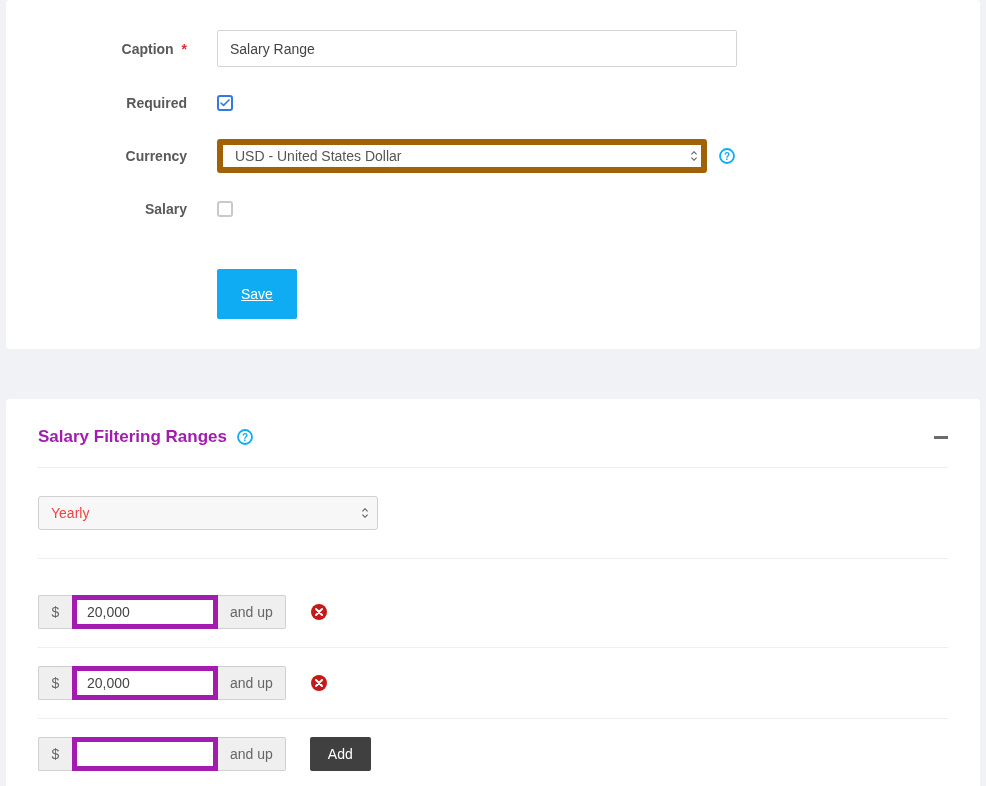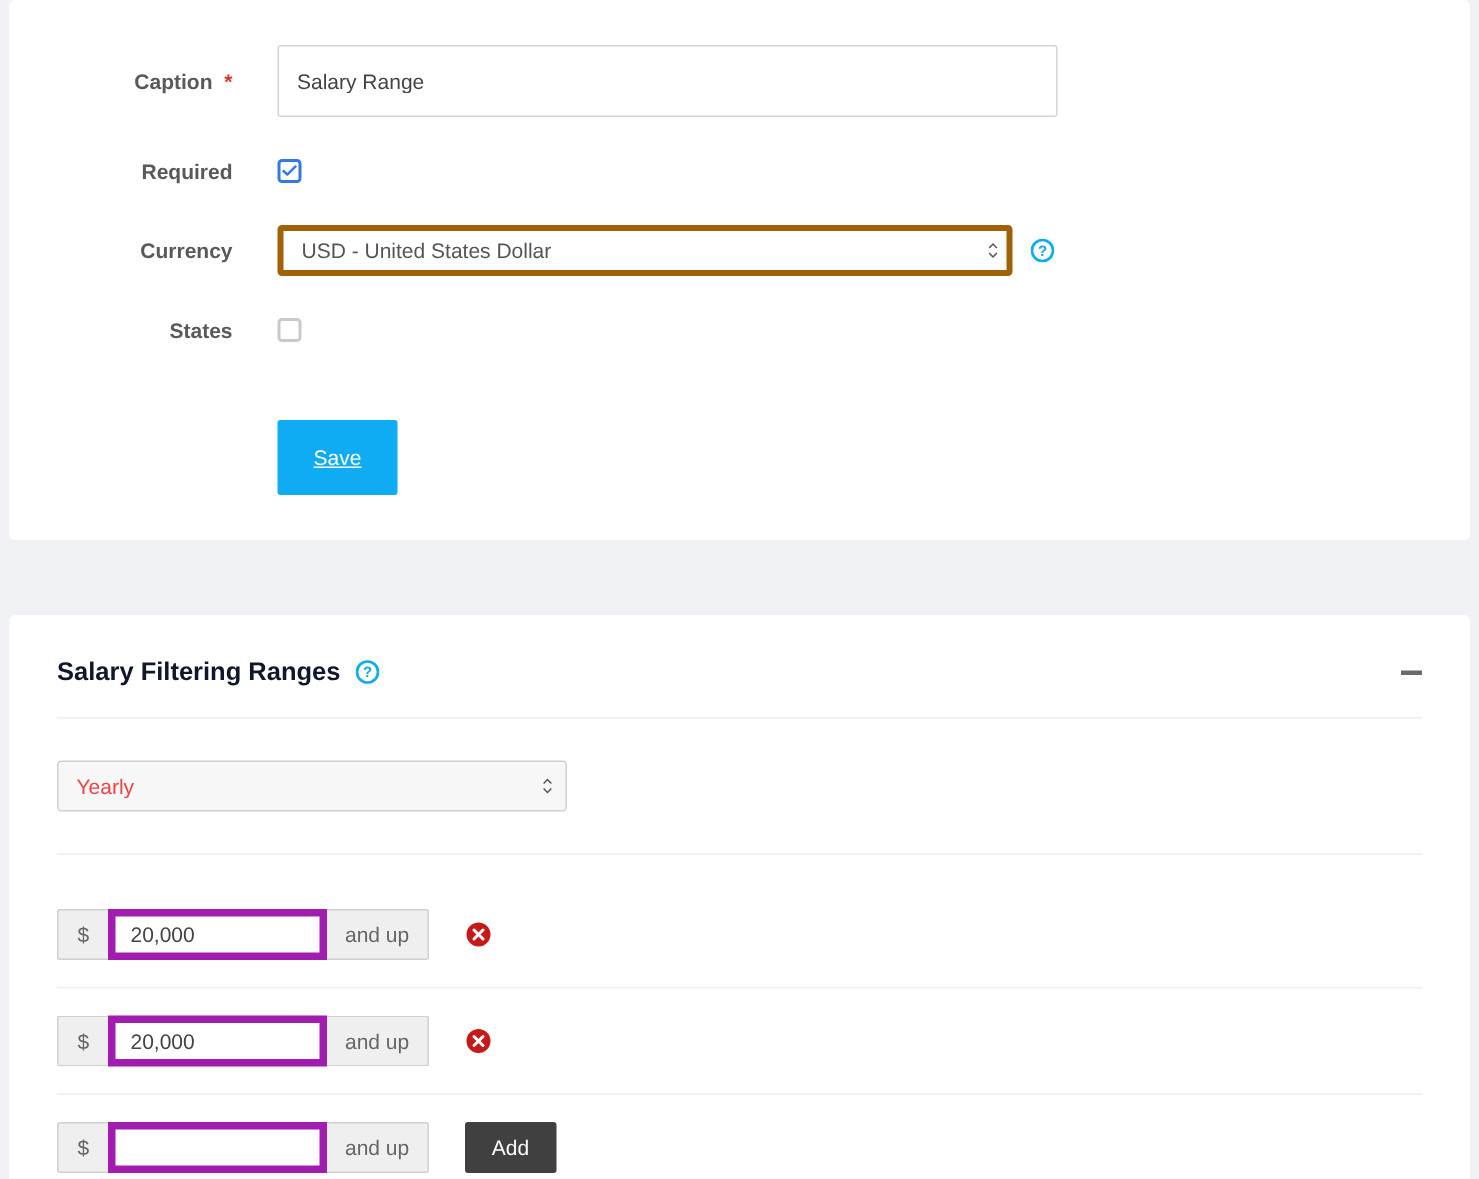--- a/index.html
+++ b/index.html
@@ -22,21 +22,21 @@
       background: #fff;
       border-radius: 4px;
       margin: 0 6px;
     }
 
     .panel:first-child {
       margin-top: 0;
     }
 
     .panel1 {
-      padding: 30px 40px 30px 24px;
+      padding: 30px 40px 30px 56px;
       min-height: 340px;
     }
 
     .form-row {
       display: flex;
       align-items: center;
       margin-bottom: 28px;
     }
 
     .form-label {
@@ -48,21 +48,21 @@
       font-size: 14px;
     }
 
     .required-star {
       color: #e03030;
       margin-left: 4px;
     }
 
     .text-input {
       width: 520px;
-      height: 48px;
+      height: 37px;
       border: 1px solid #d5d5d5;
       border-radius: 2px;
       padding: 0 12px;
       font-size: 14px;
       color: #444;
     }
 
     .check {
       width: 16px;
       height: 16px;
@@ -84,21 +84,21 @@
     }
 
     .select-wrap {
       position: relative;
       width: 490px;
     }
 
     .select {
       width: 100%;
       height: 34px;
-      border: 4px solid #a16207;
+      border: 6px solid #a16207;
       border-radius: 3px;
       padding: 0 28px 0 12px;
       font-size: 14px;
       color: #555;
       appearance: none;
       -webkit-appearance: none;
       background: #fff;
     }
 
     .select-caret {
@@ -150,21 +150,21 @@
       align-items: center;
       justify-content: space-between;
       padding-bottom: 20px;
       border-bottom: 1px solid #eee;
       margin-bottom: 28px;
     }
 
     .section-title {
       font-size: 17px;
       font-weight: 600;
-      color: #0f172a;
+      color: #a21caf;
       display: flex;
       align-items: center;
       gap: 10px;
     }
 
     .collapse-icon {
       width: 14px;
       height: 3px;
       background: #6b6b6d;
     }
@@ -290,21 +290,21 @@
     </div>
     <span class="help-icon">
       <svg class="help-circle" viewBox="0 0 16 16">
         <circle cx="8" cy="8" r="7" fill="none" stroke="#0facf3" stroke-width="1.8"></circle>
         <text x="8" y="11.5" text-anchor="middle" font-size="10" font-weight="bold" fill="#0facf3">?</text>
       </svg>
     </span>
   </div>
 
   <div class="form-row">
-    <label class="form-label">States</label>
+    <label class="form-label">Salary</label>
     <span class="check unchecked"></span>
   </div>
 
   <button class="save-btn">Save</button>
 
 </div>
 
 <div class="panel panel2">
 
   <div class="section-header">

